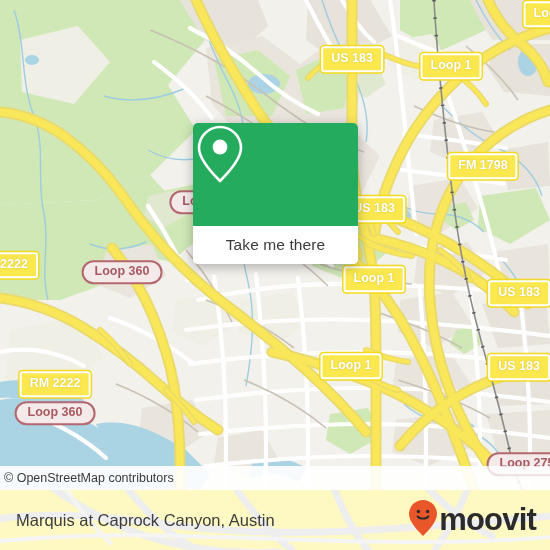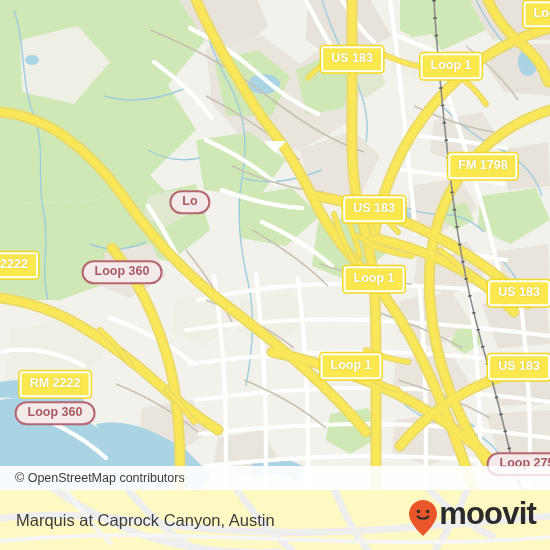--- a/index.html
+++ b/index.html
@@ -93,21 +93,21 @@
   .attrib {
     position: absolute;
     left: 0; top: 466px;
     width: 550px; height: 24px;
     background: rgba(255,255,255,.78);
     display: flex; align-items: center;
     z-index: 70;
   }
   .attrib span {
     font-size: 12.5px; color: #3a3a3a;
-    padding-left: 15px;
+    padding-left: 4px;
   }
 
   
   .bottombar {
     position: absolute;
     left: 0; top: 490px;
     width: 550px; height: 60px;
     background: #fef9c3;
     overflow: hidden;
     padding-left: 20px;
@@ -119,21 +119,21 @@
     transform: translateY(-50%);
     font-size: 16.5px;
     color: #3c3c3c;
     white-space: nowrap;
     z-index: 3;
   }
   .bb-logo {
     position: absolute;
     right: 14px; top: 50%;
     transform: translateY(-50%);
-    display: flex; 
+    display: flex; align-items: center;
     z-index: 3;
   }
   .bb-logo .word {
     font-size: 31px;
     font-weight: bold;
     color: #2b2b2b;
     letter-spacing: -0.8px;
     line-height: 1;
     margin-left: 1px;
     margin-top: -1px;
@@ -355,20 +355,35 @@
         <div class="shield rect" style="left: 519px; top: 367px;">US 183</div>
         <div class="shield rect" style="left: 351px; top: 366px;">Loop 1</div>
         <div class="shield rect" style="left: 14px; top: 265px;">2222</div>
         <div class="shield rect" style="left: 55px; top: 341px; margin-top: 43px;">RM 2222</div>
         <div class="shield pill" style="left: 122px; top: 272px;">Loop 360</div>
         <div class="shield pill" style="left: 55px; top: 413px;">Loop 360</div>
         <div class="shield pill" style="left: 190px; top: 202px;">Lo</div>
         <div class="shield pill" style="left: 527px; top: 464px;">Loop 275</div>
       </div>
 
+    <div class="popup">
+      <div class="popup-inner">
+        <div class="popup-head">
+          <span>
+            <svg width="54" height="62" viewBox="0 0 54 62" aria-hidden="true">
+              <path d="M27 4 C15.4 4 6 13.4 6 25 C6 36 18 49 27 58 C36 49 48 36 48 25 C48 13.4 38.6 4 27 4 Z" fill="none" stroke="#ffffff" stroke-width="2.6" stroke-linejoin="round"></path>
+              <circle cx="27" cy="24" r="7.4" fill="#ffffff"></circle>
+            </svg>
+          </span>
+        </div>
+        <div class="popup-foot">
+          <span>Take me there</span>
+        </div>
+      </div>
+    </div>
     <div class="popup-tail"></div>
 
     <div class="attrib">
       <span>© OpenStreetMap contributors</span>
     </div>
   </div>
 
   <div class="bottombar">
     <svg class="wm" width="550" height="60" viewBox="0 0 550 60">
       <g fill="none" stroke="#eeeeee" stroke-width="7" stroke-linecap="round">

